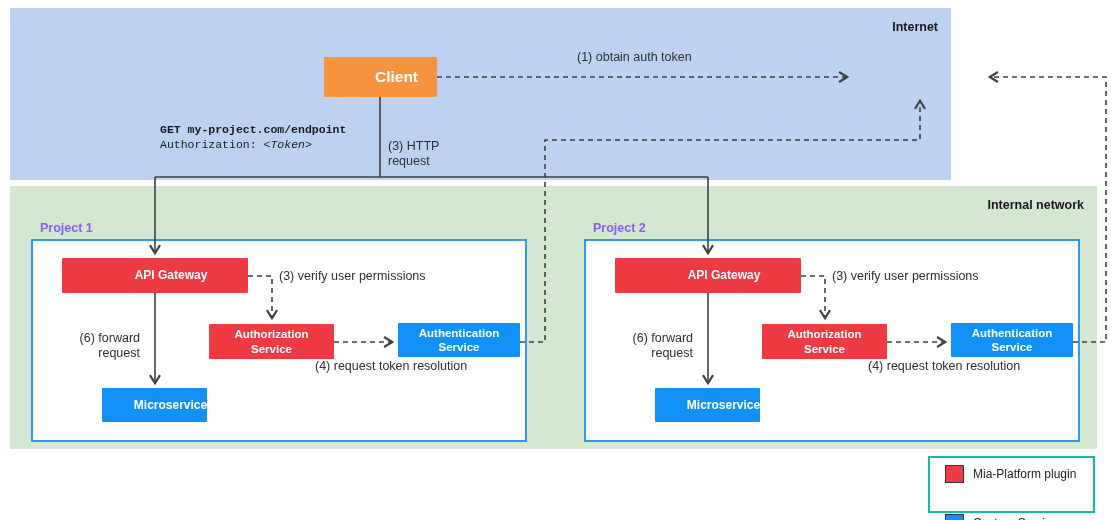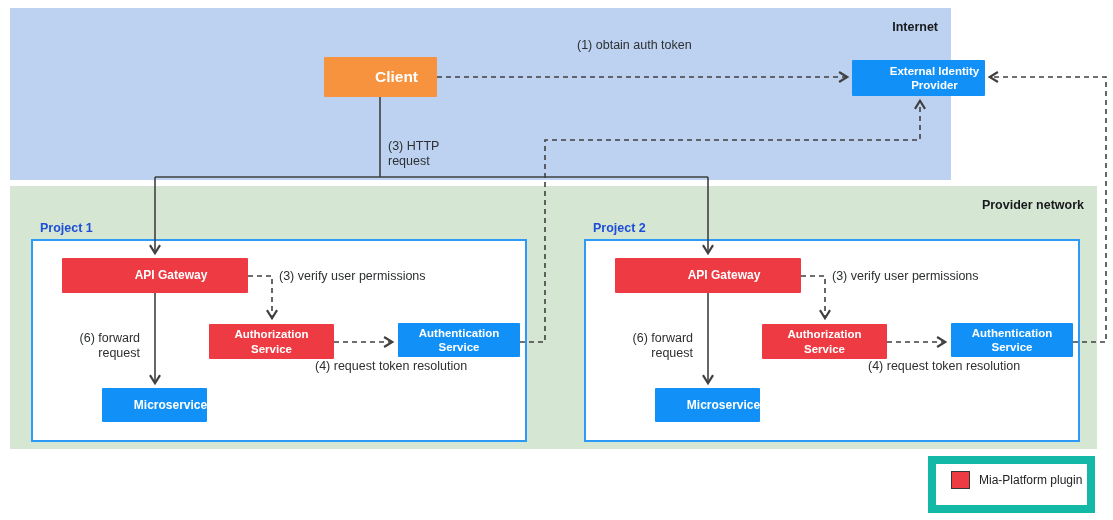--- a/index.html
+++ b/index.html
@@ -13,21 +13,21 @@
   .zone-label{
     position:absolute;top:12px;right:13px;font-size:12.5px;font-weight:bold;color:#17191c;
   }
   .project-box{
     position:absolute;top:239px;width:496px;height:203px;background:#ffffff;
     border:2px solid #2E9AF7;box-sizing:border-box;
   }
   #project1-box{left:31px;}
   #project2-box{left:584px;}
   .project-label{
-    position:absolute;top:221px;font-size:12.5px;font-weight:bold;color:#1d4ed8;
+    position:absolute;top:221px;font-size:12.5px;font-weight:bold;color:#8b5cf6;
   }
   #project1-label{left:40px;}
   #project2-label{left:593px;}
   .node{
     position:absolute;display:flex;align-items:center;justify-content:center;
     color:#ffffff;font-weight:600;text-align:center;line-height:1.25;
     box-sizing:border-box;border-radius:1px;padding-left:32px;
   }
   .node.red{background:#EE3B43;align-items:center;}
   .node.blue{background:#1191F8;}
@@ -36,61 +36,61 @@
   #node-idp{left:852px;top:60px;width:133px;height:36px;font-size:11.5px;}
   #node-gw1{left:62px;top:258px;width:186px;height:35px;font-size:12px;}
   #node-gw2{left:615px;top:258px;width:186px;height:35px;font-size:12px;}
   #node-authz1{left:209px;top:324px;width:125px;height:35px;font-size:11.5px;padding:0 14px;}
   #node-authz2{left:762px;top:324px;width:125px;height:35px;font-size:11.5px;padding:0 14px;}
   #node-authn1{left:398px;top:323px;width:122px;height:34px;font-size:11.5px;padding:0 10px;}
   #node-authn2{left:951px;top:323px;width:122px;height:34px;font-size:11.5px;padding:0 10px;}
   #node-micro1{left:102px;top:388px;width:105px;height:34px;font-size:12px;}
   #node-micro2{left:655px;top:388px;width:105px;height:34px;font-size:12px;}
   .annot{position:absolute;font-size:12.5px;color:#2d2f31;line-height:15px;white-space:nowrap;}
-  #annot-step1{left:577px;top:38px;text-align:center;}
+  #annot-step1{left:577px;top:50px;text-align:center;}
   #annot-step2{left:388px;top:139px;}
   #annot-step5{left:952px;top:108px;width:100px;text-align:center;white-space:normal;}
   #annot-step3-p1{left:279px;top:269px;}
   #annot-step3-p2{left:832px;top:269px;}
   #annot-step4-p1{left:315px;top:359px;}
   #annot-step4-p2{left:868px;top:359px;}
   #annot-step6-p1{right:973px;top:331px;text-align:right;}
   #annot-step6-p2{right:420px;top:331px;text-align:right;}
   #request-code{
     position:absolute;left:160px;top:122px;
     font-family:"Liberation Mono","DejaVu Sans Mono",monospace;
     font-size:11.5px;line-height:15px;color:#17191c;white-space:nowrap;
   }
   #request-code .code-line1{font-weight:bold;}
   #request-code .token{font-style:italic;}
   svg#connectors{position:absolute;left:0;top:0;z-index:2;}
   .node,.annot,#request-code,.project-label,.zone-label{z-index:3;}
   .project-box{z-index:1;}
   #legend{
     position:absolute;left:928px;top:456px;width:167px;height:57px;
-    background:#ffffff;border:8px solid #14b8a6;box-sizing:border-box;z-index:3;
+    background:#ffffff;border:2px solid #14b8a6;box-sizing:border-box;z-index:3;
   }
   .legend-row{position:absolute;left:15px;display:flex;align-items:center;}
   .legend-row.r1{top:7px;}
   .legend-row.r2{top:32px;margin-top:24px;}
   .legend-swatch{
     width:19px;height:18px;box-sizing:border-box;border:1.5px solid #33373b;margin-right:9px;
   }
   .legend-text{font-size:12px;color:#202225;white-space:nowrap;}
 </style>
 </head>
 <body>
 
 <div id="canvas">
 
   <div class="zone" id="zone-internet" style="background-color: rgb(189, 210, 241);">
     <div class="zone-label">Internet</div>
   </div>
   <div class="zone" id="zone-internal" style="background-color: rgb(213, 231, 210);">
-    <div class="zone-label">Provider network</div>
+    <div class="zone-label">Internal network</div>
   </div>
 
   <div class="project-box" id="project1-box"></div>
   <div class="project-box" id="project2-box"></div>
   <div class="project-label" id="project1-label">Project 1</div>
   <div class="project-label" id="project2-label">Project 2</div>
 
   <svg id="connectors" width="1113" height="520" viewBox="0 0 1113 520">
     <defs>
       <marker id="arrow" viewBox="0 0 10 10" refX="7" refY="5" markerWidth="9" markerHeight="9" orient="auto-start-reverse">
@@ -117,23 +117,20 @@
       <path d="M887,342 L945,342" marker-end="url(#arrow)"></path>
 
       <path d="M520,342 L545,342 L545,140 L920,140 L920,101" marker-end="url(#arrow)"></path>
       <path d="M1073,342 L1106,342 L1106,77 L990,77" marker-end="url(#arrow)"></path>
     </g>
   </svg>
 
   <div class="node orange" id="node-client" style="background-color: rgb(247, 146, 62);">
     <span>Client</span>
   </div>
-  <div class="node blue" id="node-idp" style="background-color: rgb(17, 145, 248);">
-    <span>External Identity Provider</span>
-  </div>
 
   <div class="node red" id="node-gw1" style="background-color: rgb(238, 59, 67);">
     <span>API Gateway</span>
   </div>
   <div class="node red" id="node-authz1" style="background-color: rgb(238, 59, 67);">
     <span>Authorization Service</span>
   </div>
   <div class="node blue" id="node-authn1" style="background-color: rgb(17, 145, 248);">
     <span>Authentication Service</span>
   </div>
@@ -149,20 +146,24 @@
   </div>
   <div class="node blue" id="node-authn2" style="background-color: rgb(17, 145, 248);">
     <span>Authentication Service</span>
   </div>
   <div class="node blue" id="node-micro2" style="background-color: rgb(17, 145, 248);">
     <span>Microservice</span>
   </div>
 
   <div class="annot" id="annot-step1">(1) obtain auth token</div>
 
+  <div id="request-code">
+    <div class="code-line1">GET my-project.com/endpoint</div>
+    <div><span>Authorization: </span><span class="token">&lt;Token&gt;</span></div>
+  </div>
 
   <div class="annot" id="annot-step2">
     <div>(3) HTTP</div>
     <div>request</div>
   </div>
 
 
   <div class="annot" id="annot-step3-p1">(3) verify user permissions</div>
   <div class="annot" id="annot-step3-p2">(3) verify user permissions</div>
 

